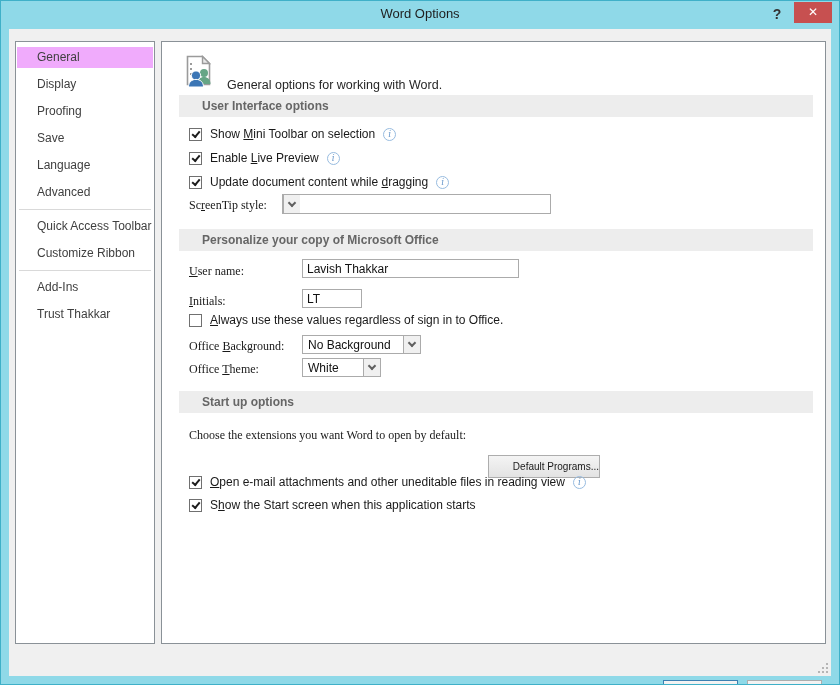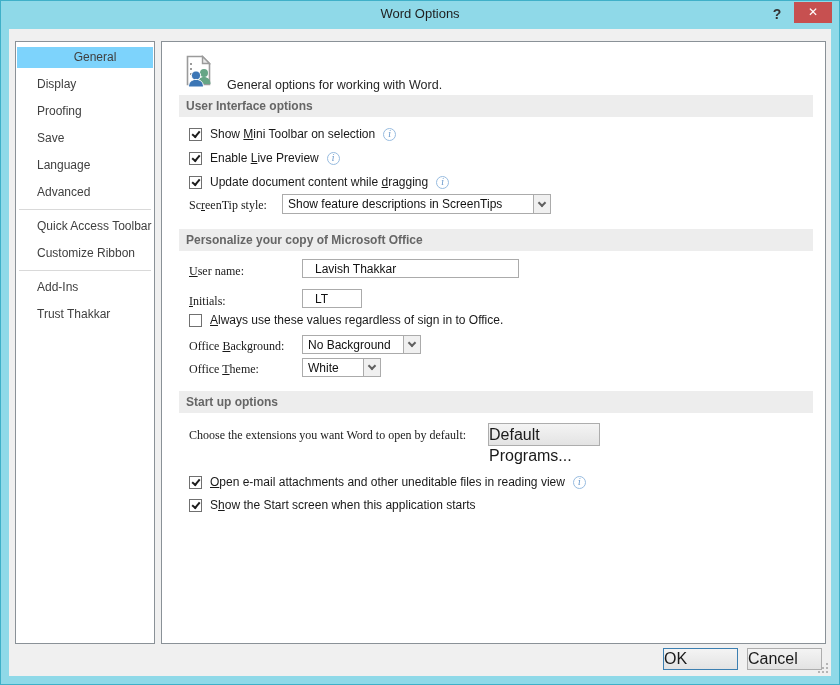--- a/index.html
+++ b/index.html
@@ -18,31 +18,31 @@
               color:#FFF; text-align:center; line-height:21px; font-size:12px; cursor:default; }
 
   
   .client{ position:absolute; top:28px; left:8px; right:8px; bottom:8px; background:#F0F0F0; }
   .panel{ position:absolute; top:12px; bottom:32px; background:#FFF; border:1px solid #8A9197; }
 
   
   .sidebar{ left:6px; width:140px; padding-top:5px; }
   .sb-item{ height:21px; line-height:21px; margin:0 1px 6px 1px; padding-left:20px;
             font-size:12px; color:#404040; cursor:default; white-space:nowrap; }
-  .sb-item.selected{ background:#7dd3fc;text-align:center; }
+  .sb-item.selected{ background:#f0abfc; }
   .sb-divider{ height:1px; background:#D9D9D9; margin:0 3px 6px 3px; }
 
   
   .main{ left:152px; right:5px; overflow:hidden; }
 
   .header-row{ position:absolute; top:10px; left:22px; display:flex; align-items:flex-end; gap:13px; height:40px; }
   .header-text{ font-size:12.5px; color:#262626; }
 
   .band{ position:absolute; left:17px; width:634px; height:22px; background:#EDEDED;
-         color:#666; font-weight:bold; font-size:12px; line-height:22px; padding-left:7px; }
+         color:#666; font-weight:bold; font-size:12px; line-height:22px; padding-left:23px; }
 
   .cb-row{ position:absolute; left:27px; display:flex; align-items:center; gap:8px; height:16px;
            font-size:12px; color:#191919; white-space:nowrap; }
   .checkbox{ width:13px; height:13px; background:#FFF; border:1px solid #707070; position:relative; flex:none; }
   .checkbox.checked::after{ content:""; position:absolute; left:2px; top:2px; width:6px; height:3px;
            border-left:2px solid #1C1C1C; border-bottom:2px solid #1C1C1C; transform:rotate(-50deg); }
 
   .info{ width:13px; height:13px; border-radius:50%; border:1px solid #98BCE0; color:#6D9BCC;
          font-size:9px; line-height:11px; text-align:center; flex:none;
          font-family:"DejaVu Serif", serif; font-style:italic; }
@@ -52,24 +52,24 @@
 
   .dropdown{ position:absolute; background:#FFF; border:1px solid #ABABAB; font-size:12px;
              color:#111; display:flex; align-items:stretch; }
   .dd-value{ flex:1; padding-left:5px; white-space:nowrap; overflow:hidden; align-self:center; }
   .dd-btn{ width:17px; background:#F0F0F0; border-left:1px solid #ABABAB; display:flex;
            align-items:center; justify-content:center; flex:none; }
   .chev{ width:6px; height:6px; border-right:2px solid #606060; border-bottom:2px solid #606060;
          transform:rotate(45deg); margin-top:-3px; }
 
   .textfield{ position:absolute; background:#FFF; border:1px solid #ABABAB; font-size:12px;
-              padding:0 12px; color:#111; font-family:inherit; outline:none; }
-
-  .btn{ background:linear-gradient(#F4F4F4,#E3E3E3); border:1px solid #ADADAD; font-size:16px;
-        color:#1A1A1A; text-align:left; font-family:inherit; cursor:default; }
+              padding:0 4px; color:#111; font-family:inherit; outline:none; }
+
+  .btn{ background:linear-gradient(#F4F4F4,#E3E3E3); border:1px solid #ADADAD; font-size:10px;
+        color:#1A1A1A; text-align:right; font-family:inherit; cursor:default;margin-top:32px; }
   .default-programs{ position:absolute; top:381px; left:326px; width:112px; height:23px; line-height:21px; }
   .footer-btn{ position:absolute; top:619px; width:75px; height:22px; line-height:20px; }
   .ok{ right:93px; border:1px solid #3C7FB1; }
   .cancel{ right:9px; }
 
   .grip{ position:absolute; right:3px; bottom:3px; width:10px; height:10px; }
   .grip i{ position:absolute; width:2px; height:2px; background:#B5B5B5; }
   .grip i:nth-child(1){ right:0; bottom:0; } .grip i:nth-child(2){ right:4px; bottom:0; }
   .grip i:nth-child(3){ right:8px; bottom:0; } .grip i:nth-child(4){ right:0; bottom:4px; }
   .grip i:nth-child(5){ right:4px; bottom:4px; } .grip i:nth-child(6){ right:0; bottom:8px; }
@@ -136,21 +136,20 @@
       </div>
 
       <div class="cb-row" style="top:132px">
         <span class="checkbox checked"></span>
         <span><span>Update document content while </span><span class="key">d</span><span>ragging</span></span>
         <span class="info">i</span>
       </div>
 
       <div class="label" style="top:156px;left:27px"><span>Sc</span><span class="key">r</span><span>eenTip style:</span></div>
       <div class="dropdown" style="top:152px;left:120px;width:269px;height:20px">
-        <span class="dd-value">Show feature descriptions in ScreenTips</span>
         <span class="dd-btn">
             <span class="chev"></span>
           </span>
       </div>
 
       <div class="band" style="top:187px">Personalize your copy of Microsoft Office</div>
 
       <div class="label" style="top:222px;left:27px"><span class="key">U</span><span>ser name:</span></div>
       <input class="textfield" style="top: 217px; left: 140px; width: 217px; height: 19px;" readonly="" value="Lavish Thakkar">
 

